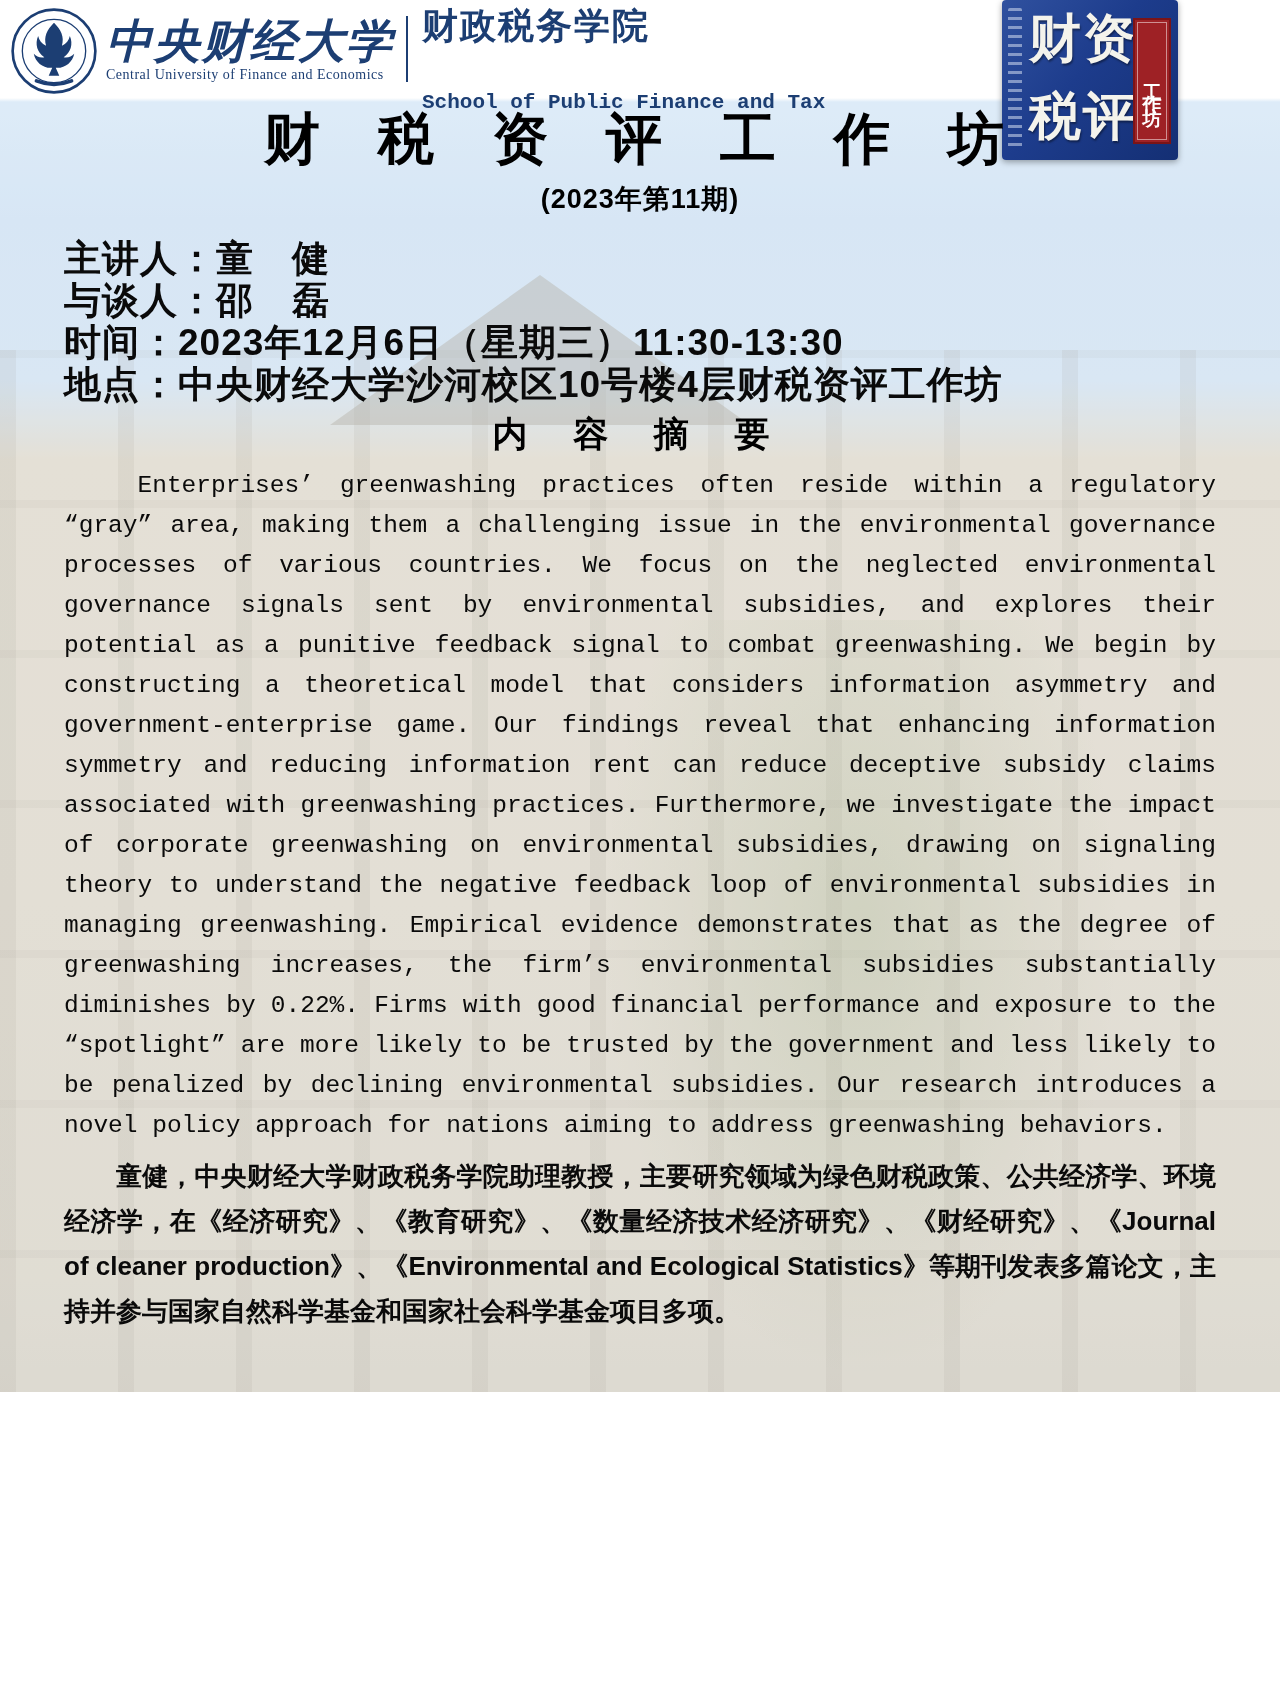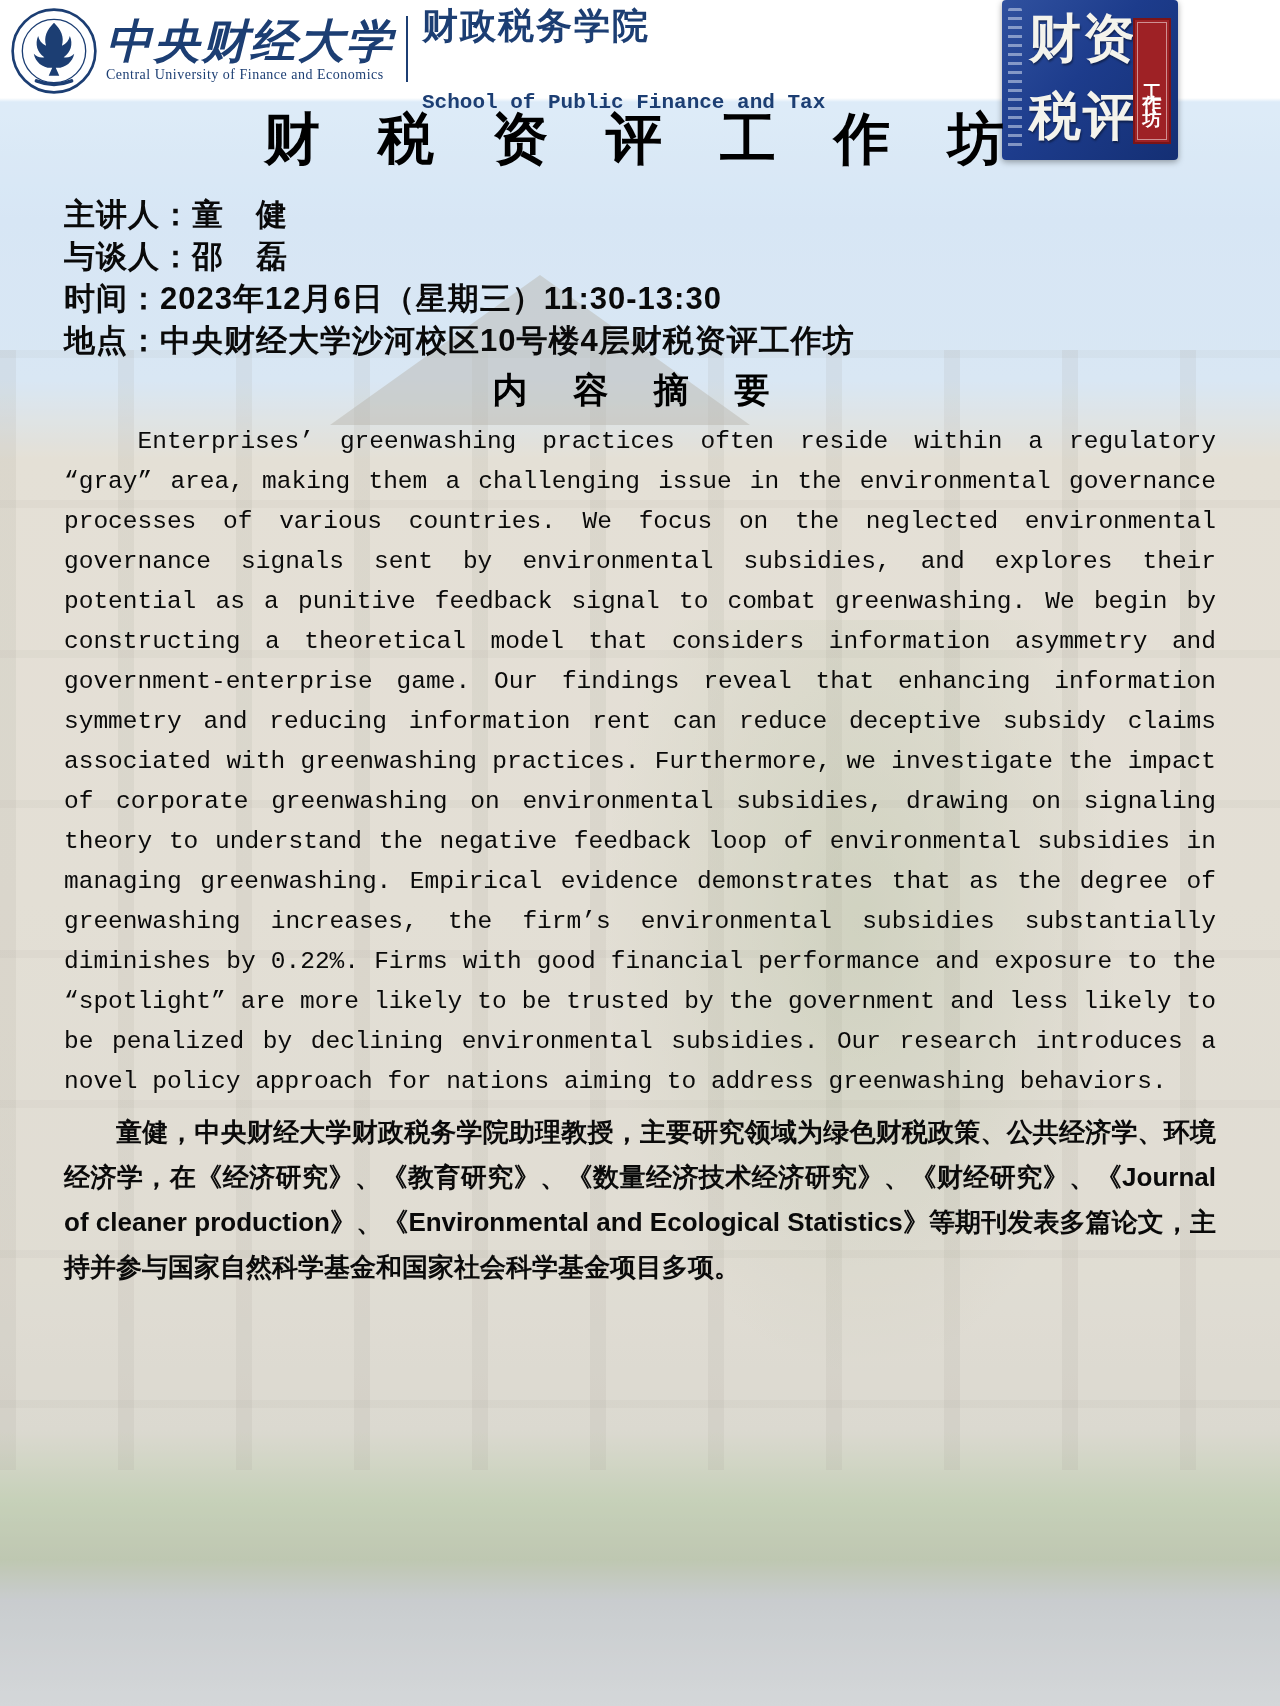--- a/index.html
+++ b/index.html
@@ -1,19 +1,19 @@
 <!DOCTYPE html>
 <html><head>
 <meta charset="utf-8">
 <style>
   * { margin:0; padding:0; box-sizing:border-box; }
   html,body { width:1280px; }
   body { font-family:"Liberation Sans","DejaVu Sans",sans-serif; }
 
-  .poster { position:relative; width:1280px; height:1706px; overflow:hidden; background:#737373;padding-left:20px; }
+  .poster { position:relative; width:1280px; height:1392px; overflow:hidden; background:#737373;padding-left:20px; }
 
   
   .bg { position:absolute; left:0; top:0; width:100%; height:100%; pointer-events:none; }
   .bg-base {
     background:linear-gradient(180deg,
       #ffffff 0px, #ffffff 98px,
       #cfe3f5 102px, #c6dcf1 220px, #c9ddf0 380px,
       #d9d3c4 460px, #d7d1c3 900px, #d3cec1 1280px,
       #ccc9bc 1430px,
       #aebd9b 1500px, #a3af90 1560px,
@@ -72,21 +72,21 @@
   .content { position:absolute; left:0; top:98px; width:100%; }
 
   .main-title { text-align:center; font-family:"Liberation Serif","DejaVu Serif",serif; font-weight:bold;
     font-size:56px; line-height:66px; letter-spacing:22px; color:#000; margin:8px 0 10px 10px; }
   .issue { text-align:center; font-weight:bold; font-size:27px; line-height:34px; color:#000; letter-spacing:1px; }
 
   .en-title { margin-top:4px; text-align:center; font-family:"Liberation Mono","DejaVu Sans Mono",monospace;
     font-weight:bold; font-size:33px; line-height:41px; color:#0a0a0a; }
 
   .info { margin:22px 0 0 64px; }
-  .info-row { font-size:31px; line-height:42px; font-weight:600; color:#0a0a0a; letter-spacing:1px; }
+  .info-row { font-size:37px; line-height:42px; font-weight:600; color:#0a0a0a; letter-spacing:1px; }
 
   .section-heading { margin-top:6px; text-align:center; font-size:35px; line-height:44px;
     font-weight:bold; color:#000; letter-spacing:18px; }
 
   .abstract { margin:10px auto 0 auto; width:1152px;
     font-family:"Liberation Mono","DejaVu Sans Mono",monospace;
     font-size:24.5px; line-height:40px; color:#0a0a0a; text-align:justify; text-indent:3em; }
 
   .bio { margin:8px auto 0 auto; width:1152px;
     font-size:26px; line-height:45px; font-weight:600; color:#0a0a0a; text-align:justify; text-indent:2em; }
@@ -131,20 +131,21 @@
       <span>评</span>
     </div>
     <div class="badge-ribbon">
       <span>工作坊</span>
     </div>
   </div>
 
   <main class="content">
 
     <h1 class="main-title">财 税 资 评 工 作 坊</h1>
+    <div class="issue">(2023年第11期)</div>
 
 
     <section class="info">
       <div class="info-row">
         <span>主讲人：</span><span>童　健</span>
       </div>
       <div class="info-row">
         <span>与谈人：</span><span>邵　磊</span>
       </div>
       <div class="info-row">

